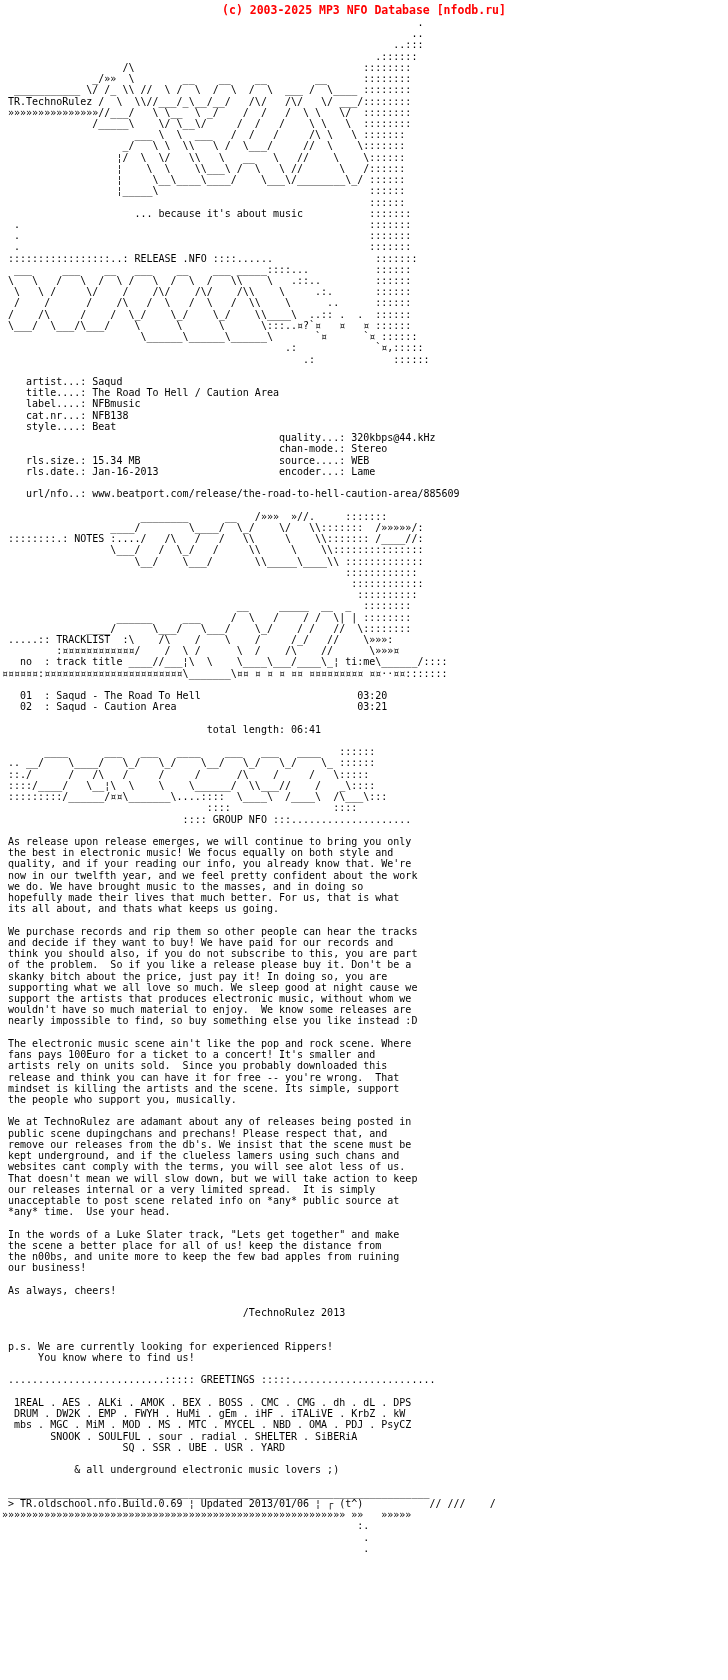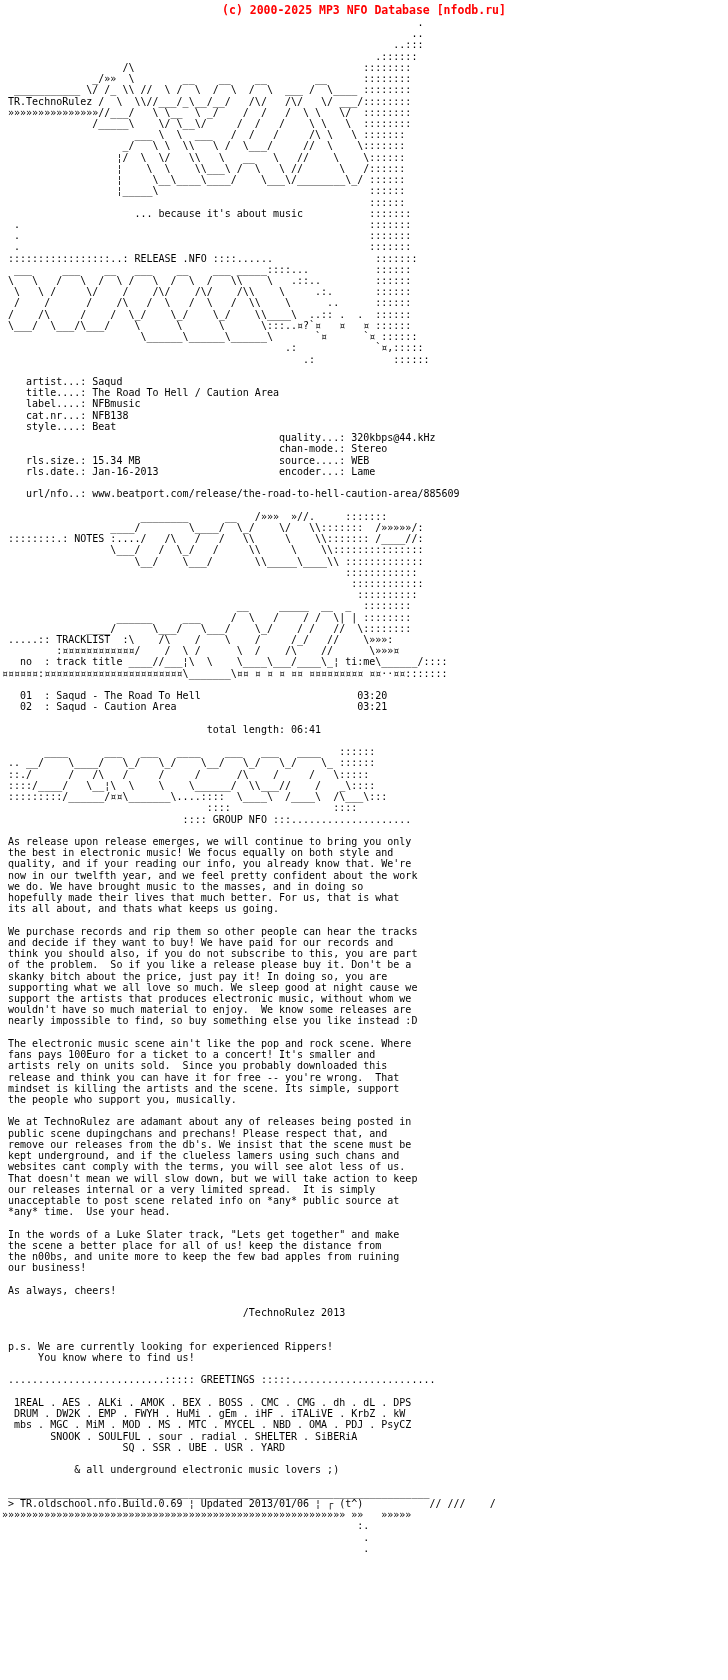--- a/index.html
+++ b/index.html
@@ -33,21 +33,21 @@
     letter-spacing: 0px;
     margin: 0;
     padding: 0 0 0 2px;
     -webkit-font-smoothing: none;
     font-smooth: never;
   }
 </style>
 </head>
 <body>
 
-<div id="nfo-header">(c) 2000-2025 MP3 NFO Database [nfodb.ru]</div>
+<div id="nfo-header">(c) 2003-2025 MP3 NFO Database [nfodb.ru]</div>
 
 <pre id="nfo-body">                                                                     .
                                                                     ..
                                                                  ..:::
                                                               .::::::
                     /\                                      ::::::::
                _/»»  \        __    __    __        __      ::::::::
   ___________ \/ /_ \\ //  \ /  \  /  \  /  \  ___ /  \____ ::::::::
  TR.TechnoRulez /  \  \\//___/_\__/__/   /\/   /\/   \/ ___/::::::::
  »»»»»»»»»»»»»»»//___/   \ \__  \ _/    /  /   /  \ \   \/  ::::::::

